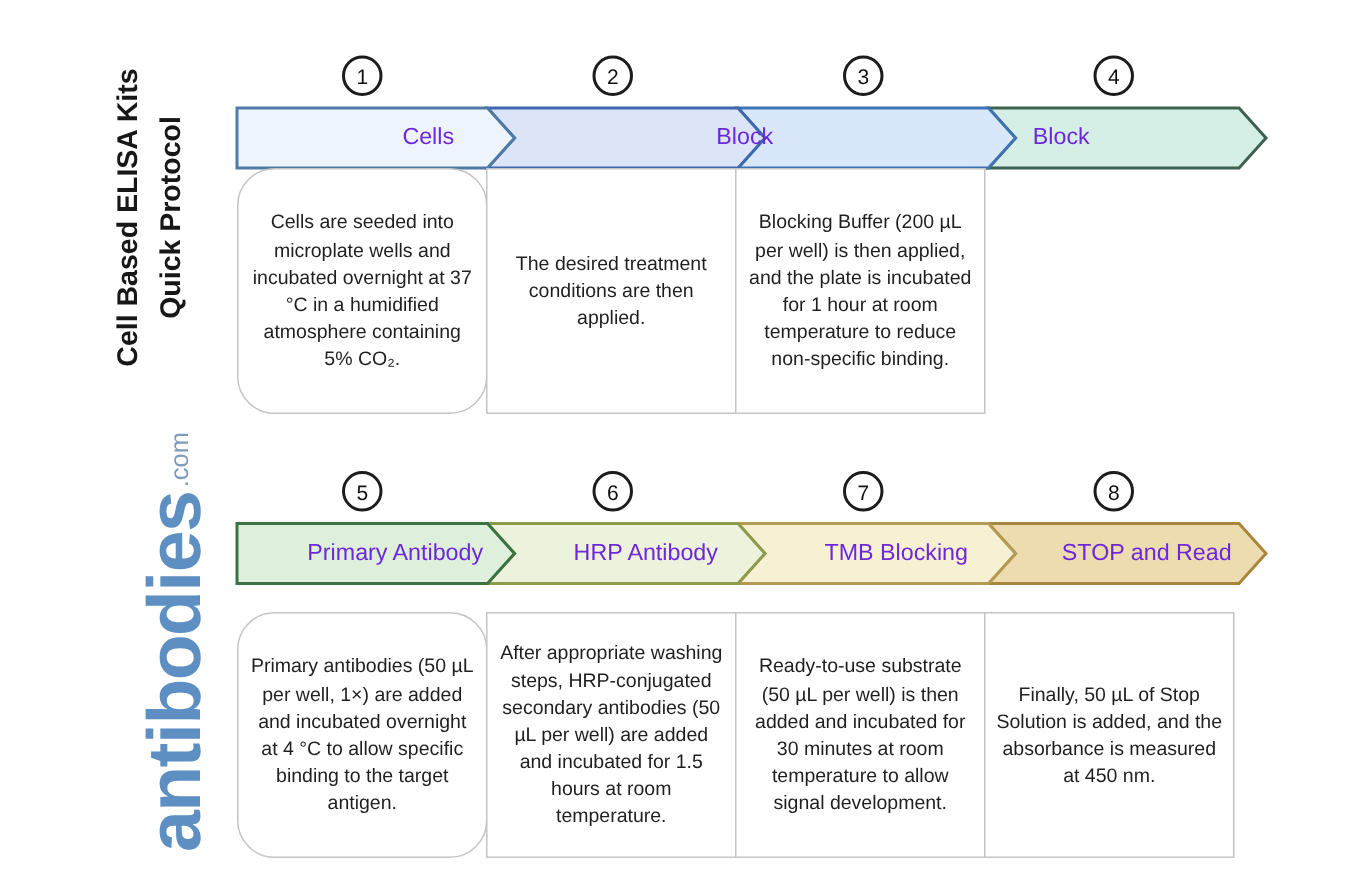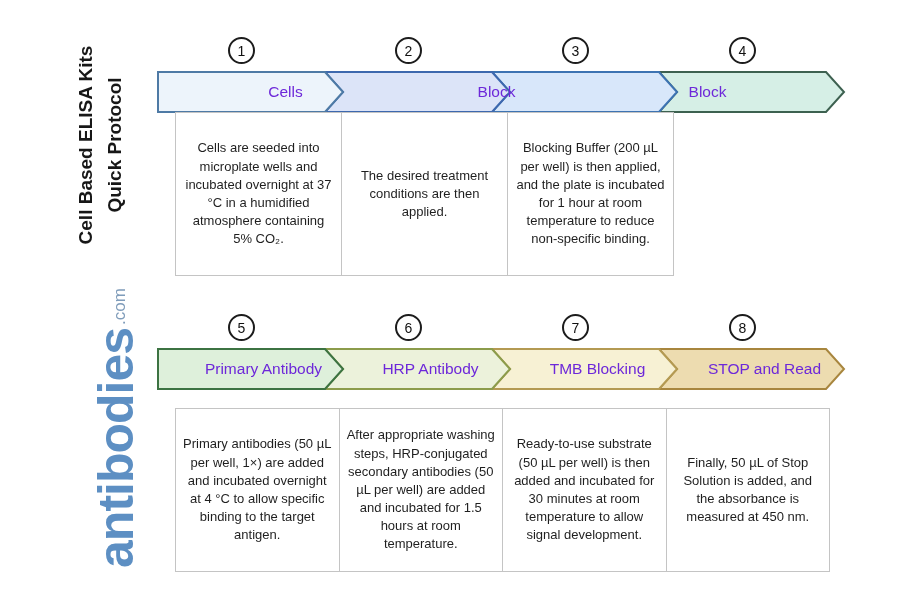--- a/index.html
+++ b/index.html
@@ -42,21 +42,21 @@
     font-size:15.5px;color:#6d28d9;padding-left:44px;
   }
   
   .boxes{position:absolute;left:158px;width:672px;display:flex;}
   .box{
     width:167px;height:164px;box-sizing:border-box;background:#ffffff;
     border:1px solid #c4c4c4;margin-left:-1px;
     display:flex;align-items:center;justify-content:center;
     padding:6px 7px;
   }
-  .box:first-child{margin-left:17px;}
+  .box:first-child{margin-left:0;border-radius:25px;}
   .box p{margin:0;font-size:13px;line-height:1.4;text-align:center;color:#1f1f1f;}
 </style>
 </head>
 <body>
 
 <div class="canvas">
 
   <div class="title-rot">
     <div>Cell Based ELISA Kits</div>
     <div>Quick Protocol</div>

